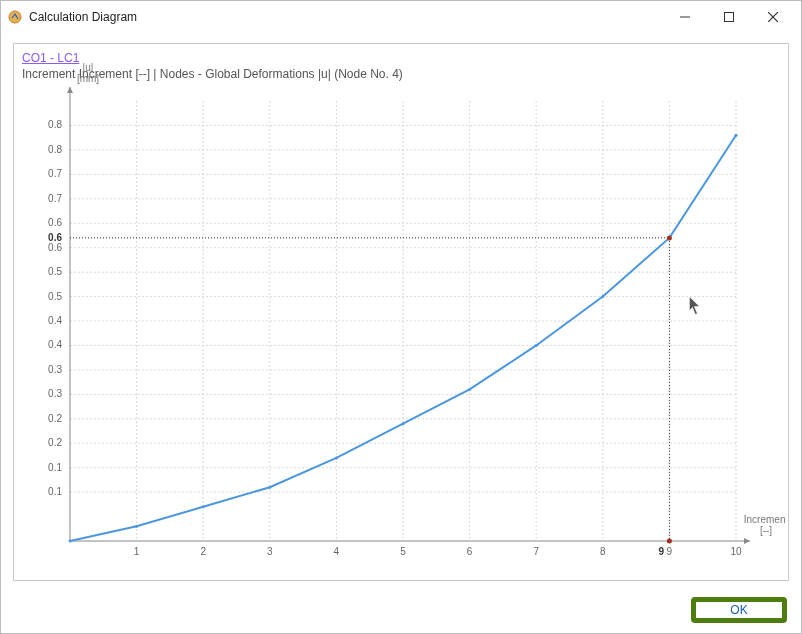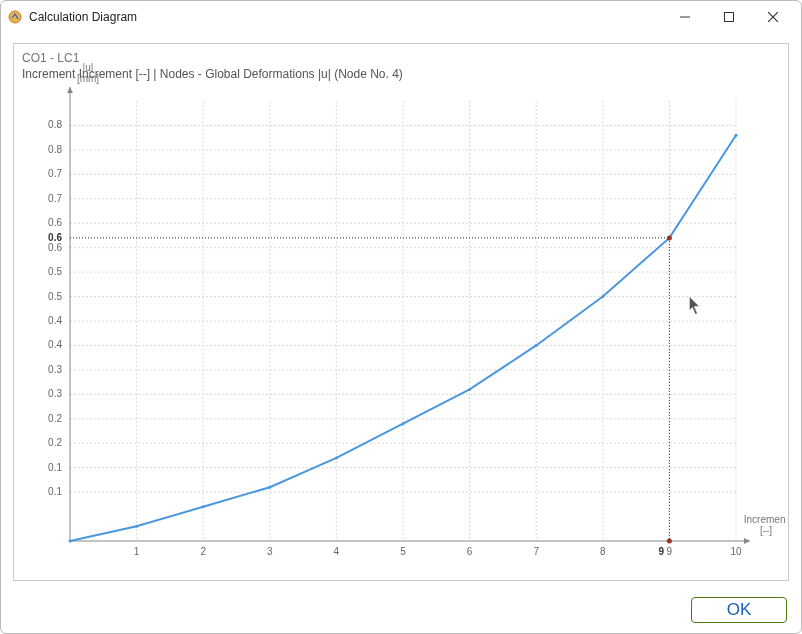--- a/index.html
+++ b/index.html
@@ -1,30 +1,30 @@
 <!DOCTYPE html>
 <html><head>
 <meta charset="utf-8">
 <style>
   * { box-sizing: border-box; margin: 0; padding: 0; }
   body { font-family: "Segoe UI", Tahoma, sans-serif; font-size: 12px; background: #fff; color: #333; }
-  .window { width: 802px; height: 634px; border: 1px solid #bbb; border-radius: 6px; overflow: hidden; display: flex; flex-direction: column; background: #fff; }
+  .window { width: 802px; height: 634px; border: 1px solid #bbb; border-radius: 0; overflow: hidden; display: flex; flex-direction: column; background: #fff; }
   .titlebar { height: 32px; display: flex; align-items: center; padding: 0 6px; }
   .titlebar .app-icon { width: 16px; height: 16px; margin-right: 6px; }
   .titlebar .title { flex: 0 0 auto; color: #222; }
   .titlebar .spacer { flex: 1; }
   .titlebar .winbtn { width: 44px; height: 28px; display: flex; align-items: center; justify-content: center; color: #333; }
   .titlebar .winbtn svg { display: block; }
   .content { flex: 1; padding: 10px 12px 6px 12px; display: flex; flex-direction: column; }
   .chart-frame { flex: 1; border: 1px solid #c8c8c8; background: #fff; position: relative; }
   .chart-head { position: absolute; left: 8px; top: 6px; font-size: 12px; color: #555; line-height: 1.35; }
-  .chart-head .l1 { color: #737373; }
+  .chart-head .l1 { color: #8b5cf6; text-decoration: underline; }
   .chart-head .l2 { color: #555; }
   .footer { height: 46px; display: flex; align-items: center; justify-content: flex-end; padding: 0 14px; }
-  .ok-btn { width: 96px; height: 26px; border: 1px solid #4d7c0f; background: #fff; color: #1a5fb4; border-radius: 4px; font-size: 17px; cursor: pointer; }
+  .ok-btn { width: 96px; height: 26px; border: 5px solid #4d7c0f; background: #fff; color: #1a5fb4; border-radius: 4px; font-size: 12px; cursor: pointer; }
   .axis-label { font-size: 10px; fill: #777; }
   .tick-label { font-size: 10px; fill: #666; }
   .grid-line { stroke: #d9d9d9; stroke-dasharray: 2 2; stroke-width: 1; }
   .axis-line { stroke: #888; stroke-width: 1; }
   .curve { stroke: #4a97e0; stroke-width: 2; fill: none; }
   .marker-line { stroke: #222; stroke-dasharray: 1 2; stroke-width: 1; }
   .marker-dot { fill: #a03020; }
   .cursor { fill: #555; }
 </style>
 </head>

